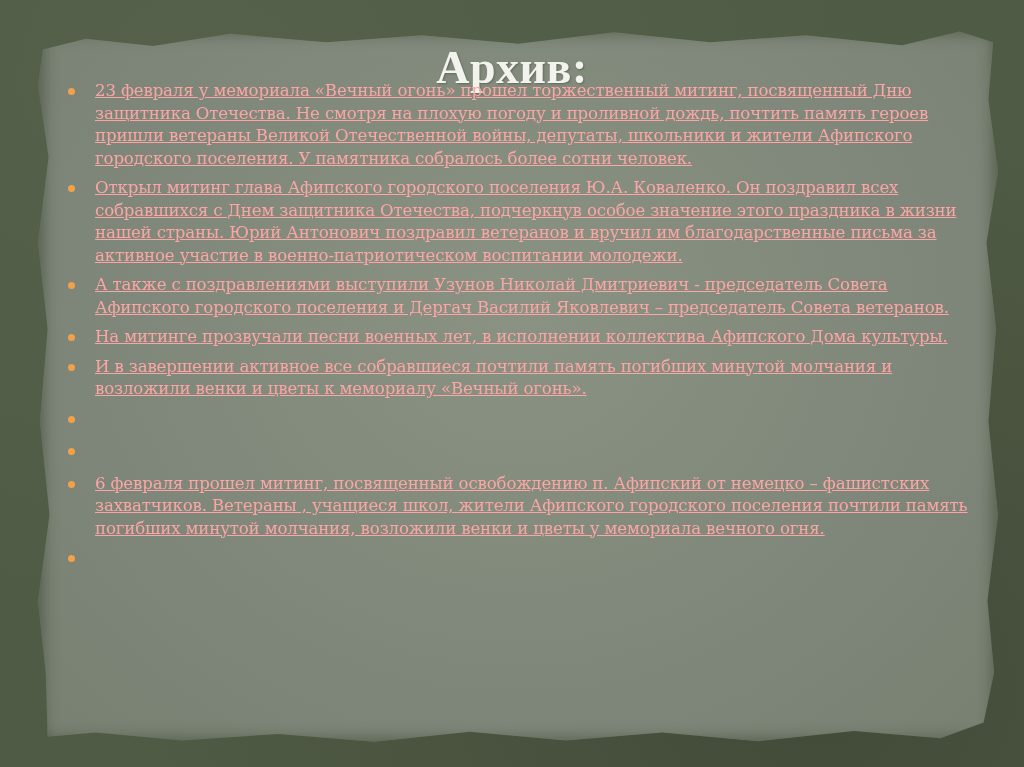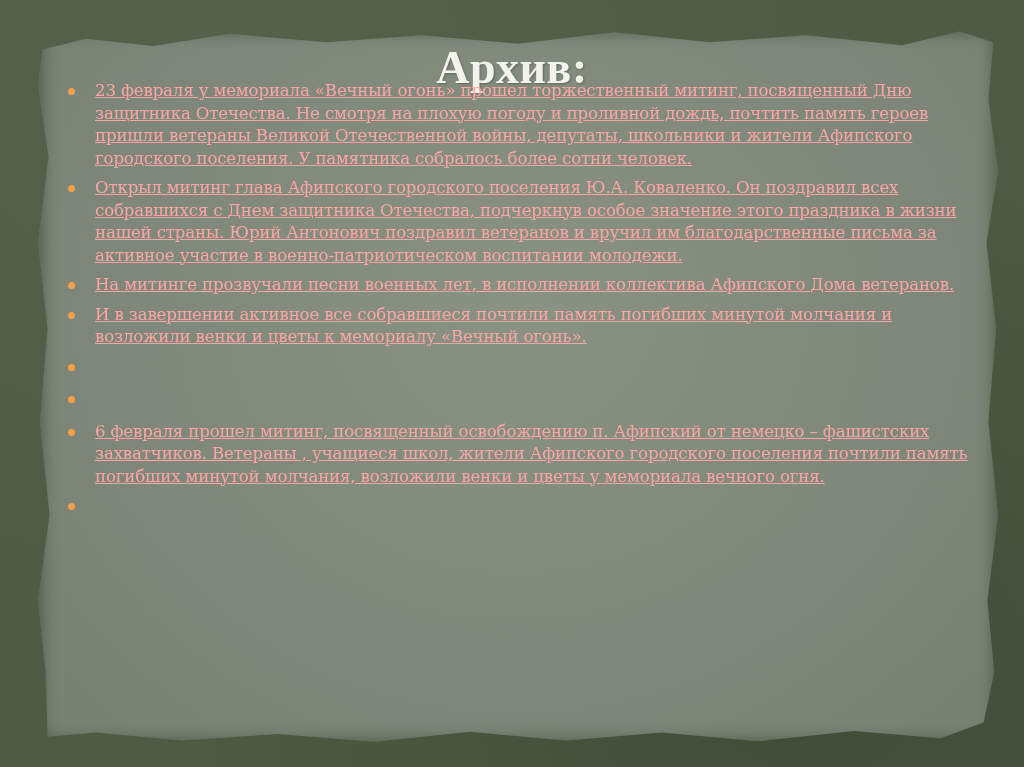--- a/index.html
+++ b/index.html
@@ -98,21 +98,25 @@
   <li class="item">
     <span class="bullet"></span>
     <span>23 февраля у мемориала «Вечный огонь» прошел торжественный митинг, посвященный Дню защитника Отечества. Не смотря на плохую погоду и проливной дождь, почтить память героев пришли ветераны Великой Отечественной войны, депутаты, школьники и жители Афипского городского поселения. У памятника собралось более сотни человек.</span>
   </li>
   <li class="item">
     <span class="bullet"></span>
     <span>Открыл митинг глава Афипского городского поселения Ю.А. Коваленко. Он поздравил всех собравшихся с Днем защитника Отечества, подчеркнув особое значение этого праздника в жизни нашей страны. Юрий Антонович поздравил ветеранов и вручил им благодарственные письма за активное участие в военно-патриотическом воспитании молодежи.</span>
   </li>
   <li class="item">
     <span class="bullet"></span>
-    <span>На митинге прозвучали песни военных лет, в исполнении коллектива Афипского Дома ветеранов.</span>
+    <span>А также с поздравлениями выступили Узунов Николай Дмитриевич - председатель Совета Афипского городского поселения и Дергач Василий Яковлевич – председатель Совета ветеранов.</span>
+  </li>
+  <li class="item">
+    <span class="bullet"></span>
+    <span>На митинге прозвучали песни военных лет, в исполнении коллектива Афипского Дома культуры.</span>
   </li>
   <li class="item">
     <span class="bullet"></span>
     <span>И в завершении активное все собравшиеся почтили память погибших минутой молчания и возложили венки и цветы к мемориалу «Вечный огонь».</span>
   </li>
   <li class="item empty">
     <span class="bullet"></span>
     <span></span>
   </li>
   <li class="item empty">

